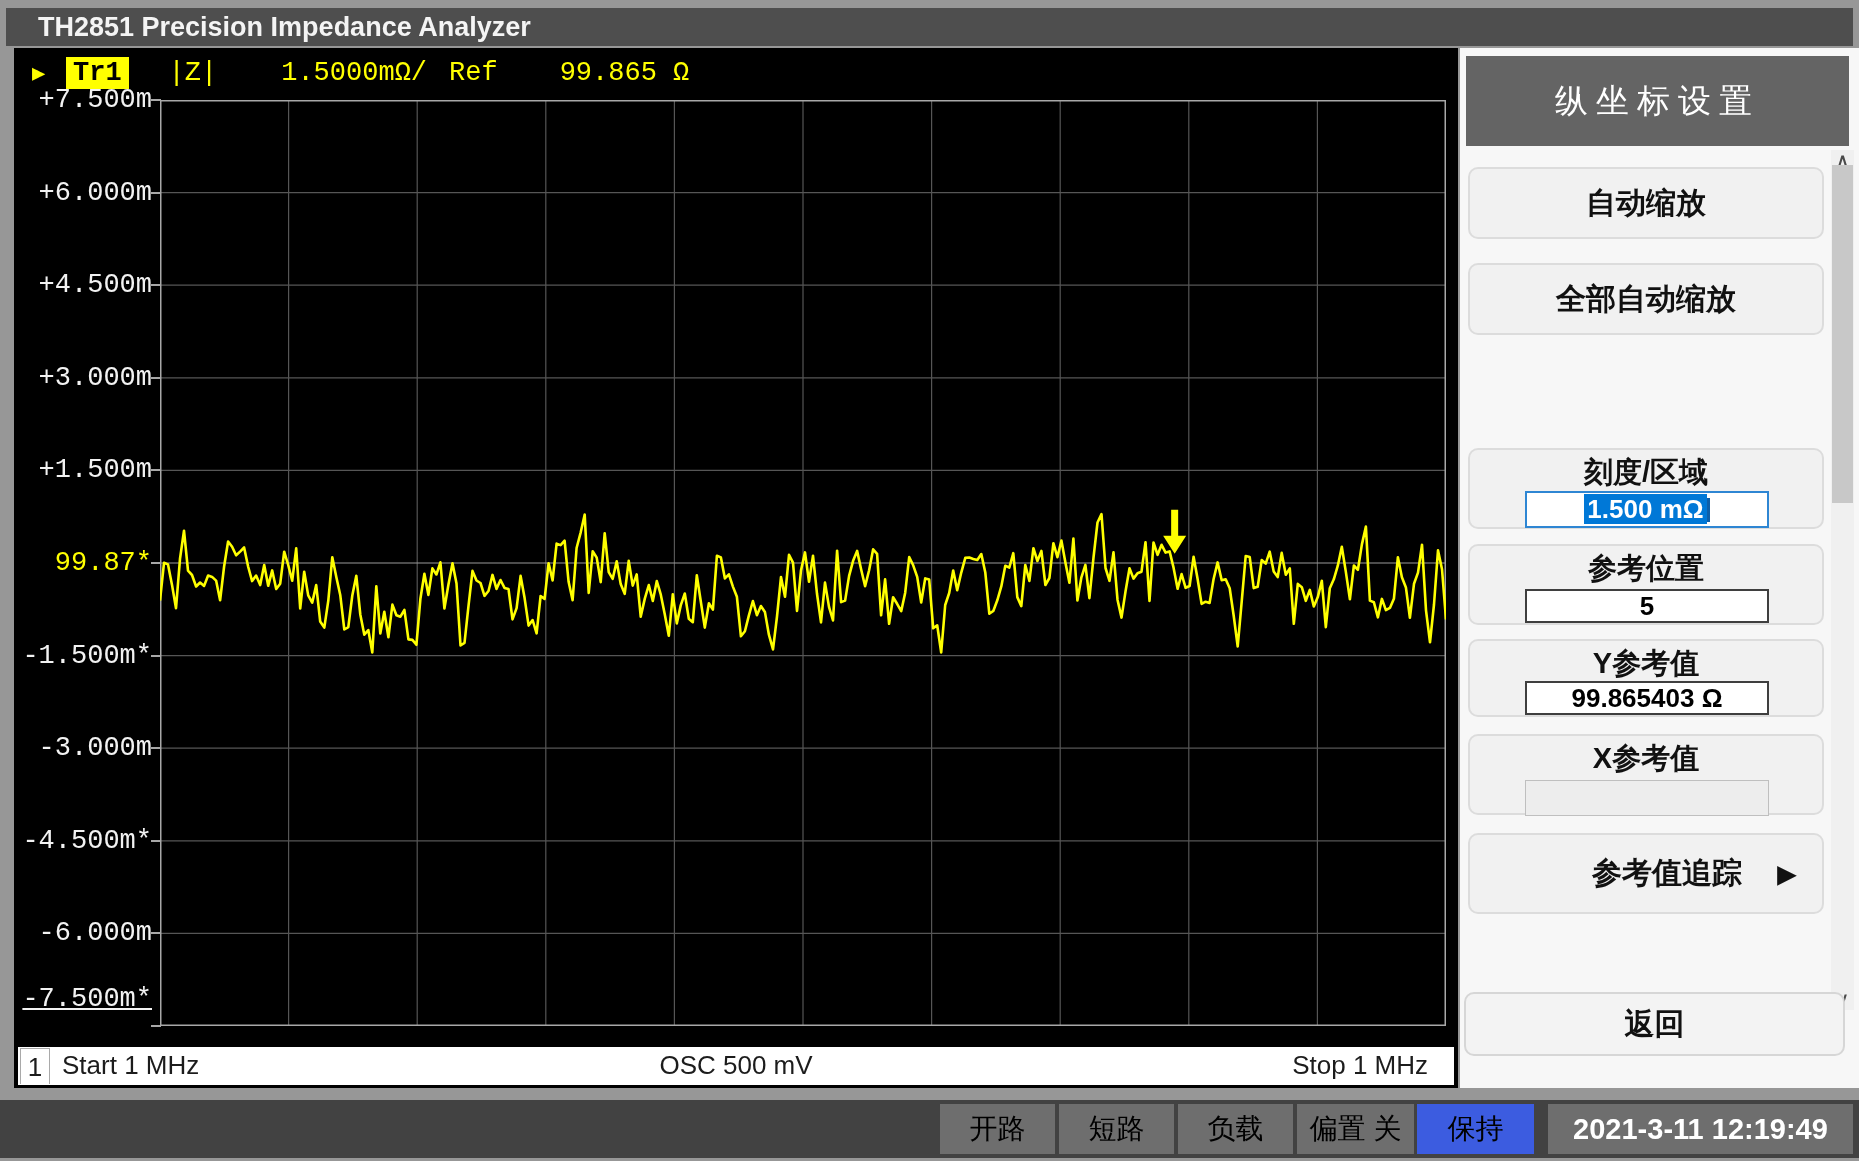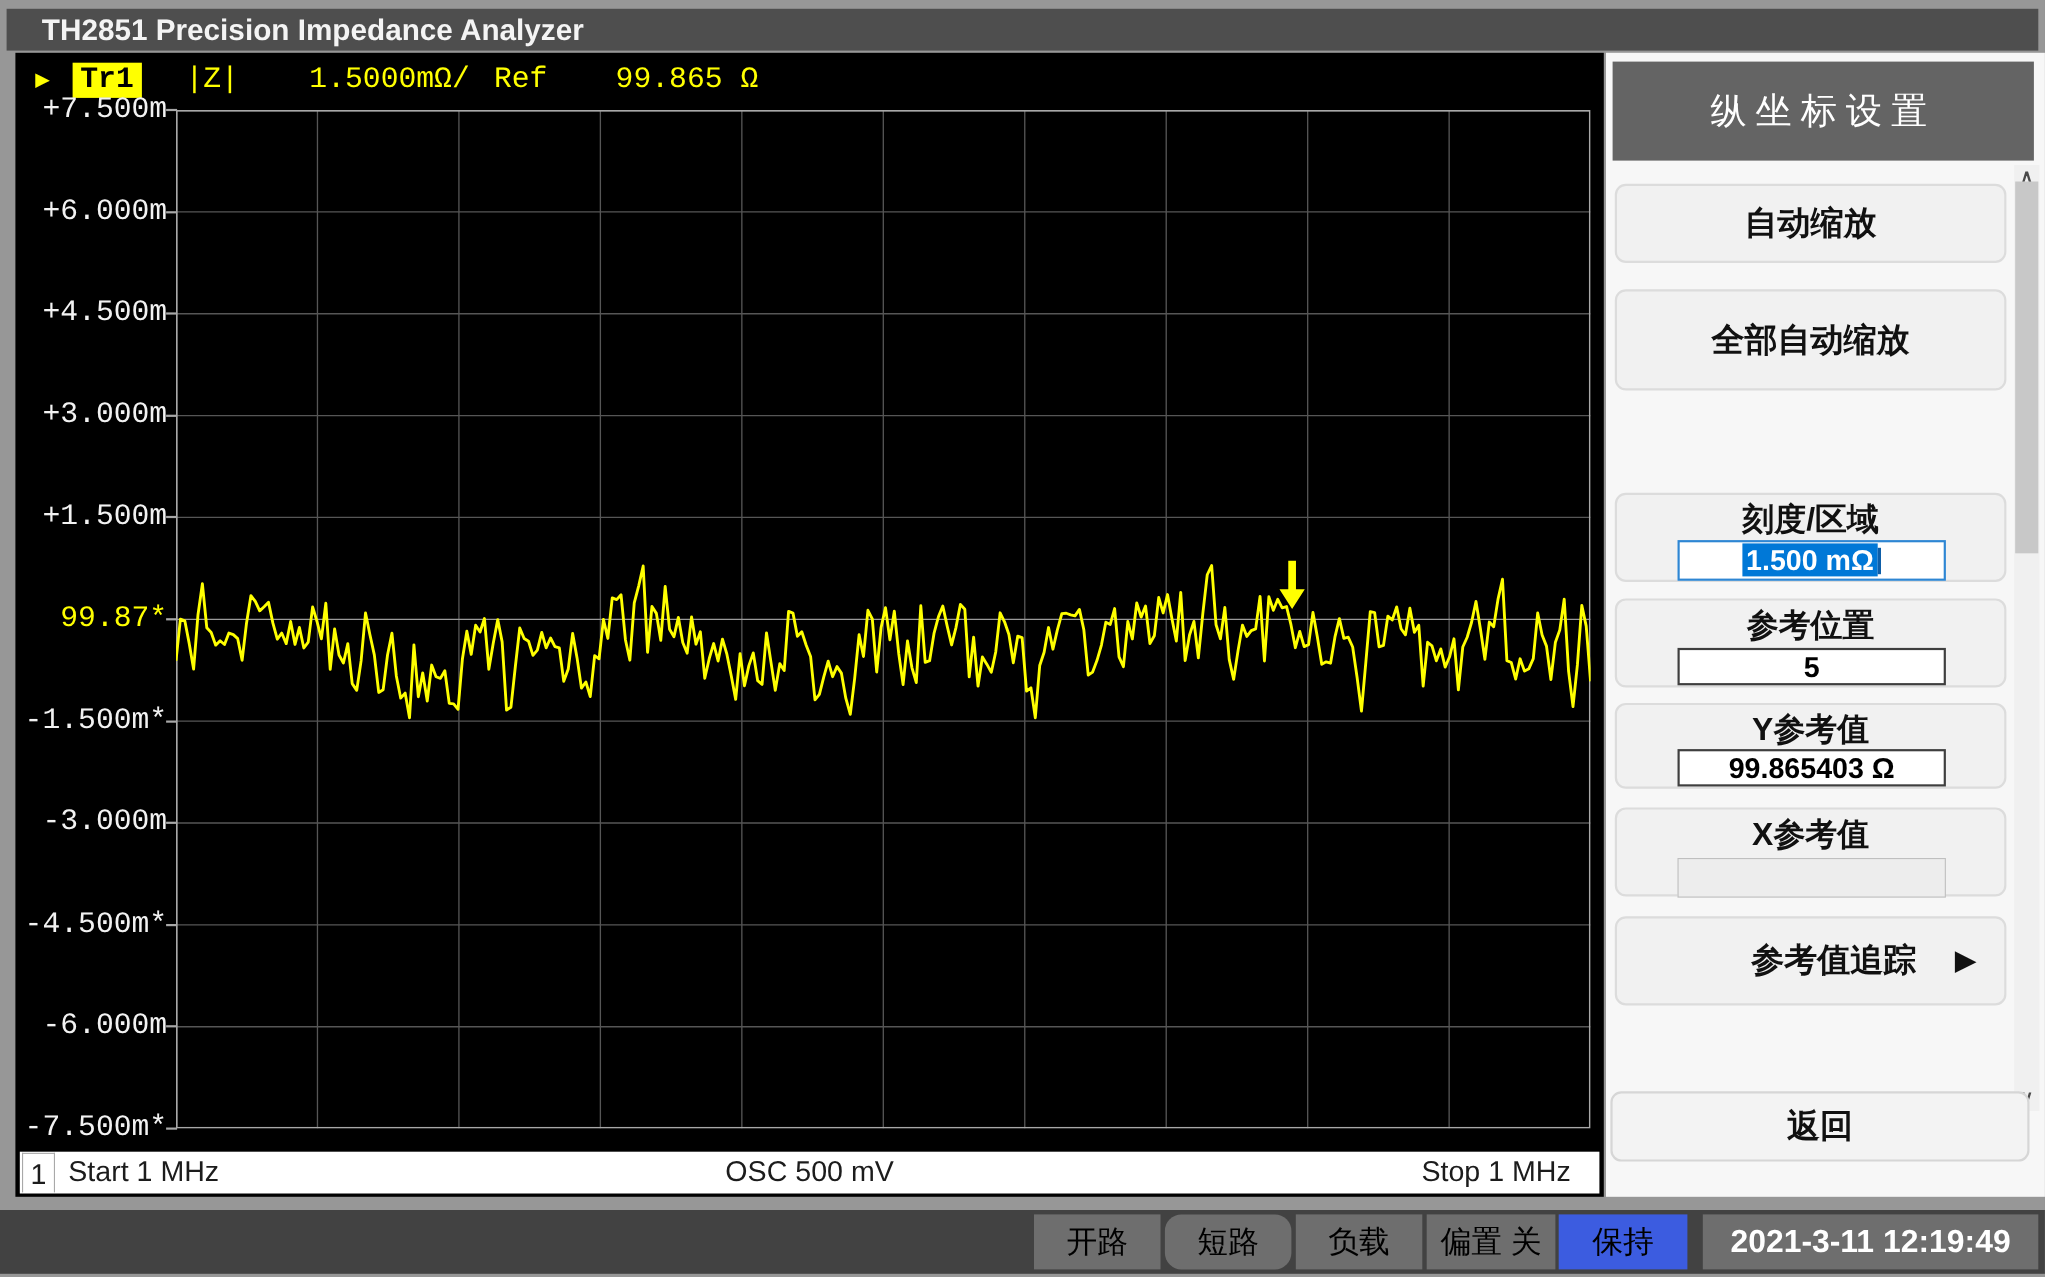--- a/index.html
+++ b/index.html
@@ -103,21 +103,21 @@
       <div class="ylab accent" style="top: 499px;">99.87*</div>
       <div class="ytick" style="top: 514px;"></div>
       <div class="ylab" style="top: 591.6px;">-1.500m*</div>
       <div class="ytick" style="top: 606.6px;"></div>
       <div class="ylab" style="top: 684.2px;">-3.000m</div>
       <div class="ytick" style="top: 699.2px;"></div>
       <div class="ylab" style="top: 776.8px;">-4.500m*</div>
       <div class="ytick" style="top: 791.8px;"></div>
       <div class="ylab" style="top: 869.4px;">-6.000m</div>
       <div class="ytick" style="top: 884.4px;"></div>
-      <div class="ylab" style="top: 962px;">-7.500m*</div>
+      <div class="ylab" style="top: 935px; text-decoration: underline;">-7.500m*</div>
       <div class="ytick" style="top: 977px;"></div>
     </div>
 
   <div class="abs" id="plot-wrap">
     <svg id="plot-svg" width="1286" height="926" viewBox="0 0 1286 926">
         <line x1="128.6" y1="0" x2="128.6" y2="926" stroke="#565656" stroke-width="1.2"></line>
         <line x1="257.2" y1="0" x2="257.2" y2="926" stroke="#565656" stroke-width="1.2"></line>
         <line x1="385.8" y1="0" x2="385.8" y2="926" stroke="#565656" stroke-width="1.2"></line>
         <line x1="514.4" y1="0" x2="514.4" y2="926" stroke="#565656" stroke-width="1.2"></line>
         <line x1="643.0" y1="0" x2="643.0" y2="926" stroke="#565656" stroke-width="1.2"></line>
@@ -145,21 +145,21 @@
     <span id="strip-start">Start 1 MHz</span>
     <span id="strip-osc">OSC 500 mV</span>
     <span id="strip-stop">Stop 1 MHz</span>
   </div>
 </div>
 
 <div class="abs" id="side-panel">
   <div class="abs pbtn" style="top:119px;height:72px;">自动缩放</div>
 
   <div class="abs" id="panel-header">纵坐标设置</div>
-  <div class="abs pbtn" style="top:215px;height:92px;">全部自动缩放</div>
+  <div class="abs pbtn" style="top:215px;height:72px;">全部自动缩放</div>
 
 
   <div class="abs pgrp" style="top:400px;height:81px;">
     <div class="grp-label">刻度/区域</div>
     <div class="grp-input focused" style="top:41px;"><span class="sel">1.500 mΩ</span><span class="caret"></span></div>
   </div>
 
   <div class="abs pgrp" style="top:496px;height:81px;">
     <div class="grp-label">参考位置</div>
     <div class="grp-input" style="top:43px;">5</div>
@@ -185,18 +185,18 @@
 
   <div class="abs" id="vscroll">
     <div class="scroll-arrow" id="scroll-up">∧</div>
     <div id="vthumb"></div>
     <div class="scroll-arrow" id="scroll-down">∨</div>
   </div>
 </div>
 
 <div class="abs" id="status-bar">
   <div class="sbtn" style="left:940px;width:115px;">开路</div>
-  <div class="sbtn" style="left:1059px;width:115px;border-radius:15px;">短路</div>
+  <div class="sbtn" style="left:1059px;width:115px;">短路</div>
   <div class="sbtn" style="left:1178px;width:115px;">负载</div>
   <div class="sbtn" style="left:1297px;width:117px;">偏置 关</div>
   <div class="sbtn active" style="left:1417px;width:117px;">保持</div>
   <div id="datetime">2021-3-11 12:19:49</div>
 </div>
 
 </body></html>

